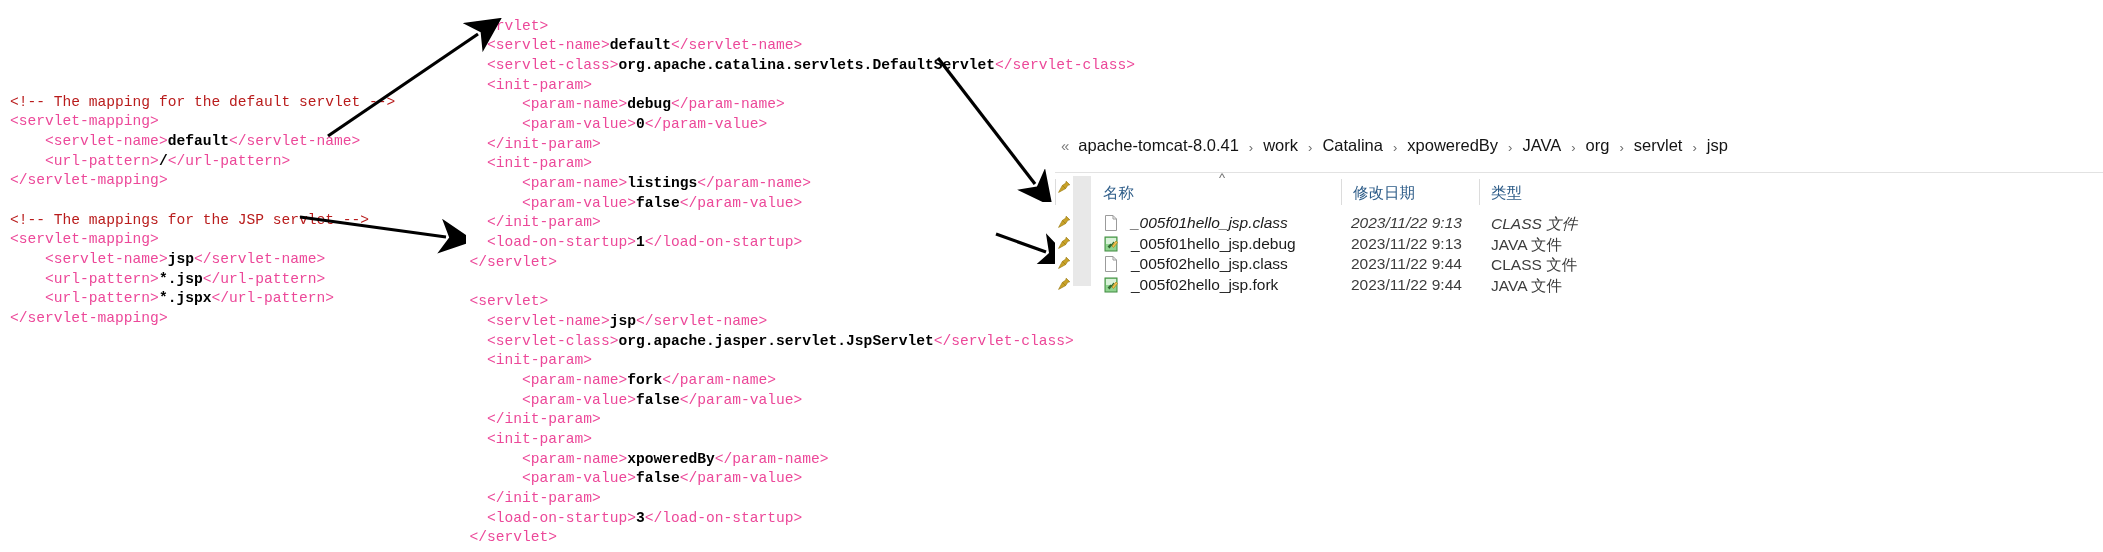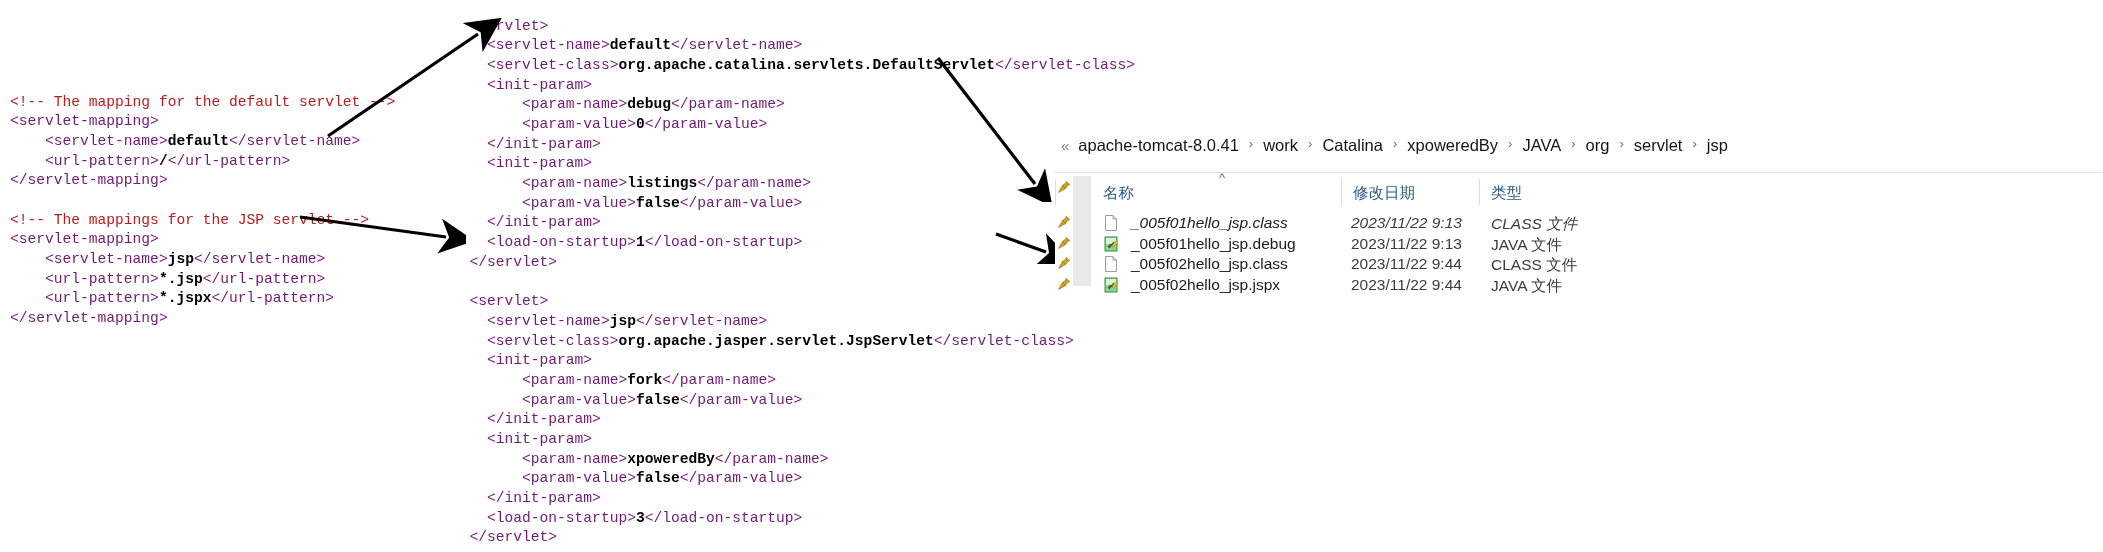--- a/index.html
+++ b/index.html
@@ -12,21 +12,21 @@
   }
   .code{
     position:absolute;
     font-family:"Liberation Mono","DejaVu Sans Mono",monospace;
     font-size:14.6px;
     line-height:19.7px;
     white-space:pre;
     color:#3b3bd0;
   }
   .code .ln{display:block;height:19.7px;}
-  .tag{color:#701a75;}
+  .tag{color:#ec4899;}
   .cmt{color:#b91c1c;}
   .val{color:#000000;font-weight:bold;margin-top:8px;}
 
   #left-code{left:10px;top:78px;}
   #mid-code{left:452px;top:2px;}
 
   
   .arrow{position:absolute;pointer-events:none;}
 
   
@@ -110,21 +110,21 @@
       <path d="M0,0 L11,5.5 L0,11 L3,5.5 Z" fill="#000"></path>
     </marker>
   </defs>
   <line x1="4" y1="6" x2="54" y2="24" stroke="#000" stroke-width="3.2" marker-end="url(#ah4)"></line>
 </svg>
 
 <div id="explorer">
 
   <div id="breadcrumb">
     <span class="chev-left">«</span>
-    <span id="crumbs" style="display:flex;align-items:flex-start;">
+    <span id="crumbs" style="display:flex;align-items:flex-end;">
         <span class="crumb">apache-tomcat-8.0.41</span>
         <span class="sep">›</span>
         <span class="crumb">work</span>
         <span class="sep">›</span>
         <span class="crumb">Catalina</span>
         <span class="sep">›</span>
         <span class="crumb">xpoweredBy</span>
         <span class="sep">›</span>
         <span class="crumb">JAVA</span>
         <span class="sep">›</span>
@@ -201,21 +201,21 @@
         <span class="pin"><svg viewBox="0 0 14 14" width="14" height="14">
             <path d="M9.2 1.2 L12.8 4.8 L10.9 5.2 L8.6 8.6 L5.4 5.4 L8.8 3.1 Z" fill="#c9a227" stroke="#9c7c15" stroke-width="0.7"></path>
             <path d="M5.4 5.4 L1.6 12.4 L8.6 8.6 Z" fill="#c9a227" stroke="#9c7c15" stroke-width="0.7"></path>
           </svg></span>
         <span class="ficon"><svg viewBox="0 0 16 18" width="16" height="18">
             <rect x="2" y="2" width="12" height="14" fill="#8fd48f" stroke="#3f8a3f" stroke-width="1"></rect>
             <rect x="3" y="3" width="10" height="6" fill="#d9f2d9"></rect>
             <path d="M5 12 l3 -3 M6 13 l5 -6" stroke="#2f6b2f" stroke-width="1.2" fill="none"></path>
             <path d="M9 11 l4 -5 l1.5 1.5 l-4 5 z" fill="#f2c14e" stroke="#b08a22" stroke-width="0.8"></path>
           </svg></span>
-        <span class="fname">_005f02hello_jsp.jspx</span>
+        <span class="fname">_005f02hello_jsp.fork</span>
         <span class="fdate">2023/11/22 9:44</span>
         <span class="ftype">JAVA 文件</span>
       </div>
       <span style="position: absolute; left: 2px; top: 52px; width: 14px; height: 14px;"><svg viewBox="0 0 14 14" width="14" height="14">
           <path d="M9.2 1.2 L12.8 4.8 L10.9 5.2 L8.6 8.6 L5.4 5.4 L8.8 3.1 Z" fill="#c9a227" stroke="#9c7c15" stroke-width="0.7"></path>
           <path d="M5.4 5.4 L1.6 12.4 L8.6 8.6 Z" fill="#c9a227" stroke="#9c7c15" stroke-width="0.7"></path>
         </svg></span>
     </div>
 </div>
 

